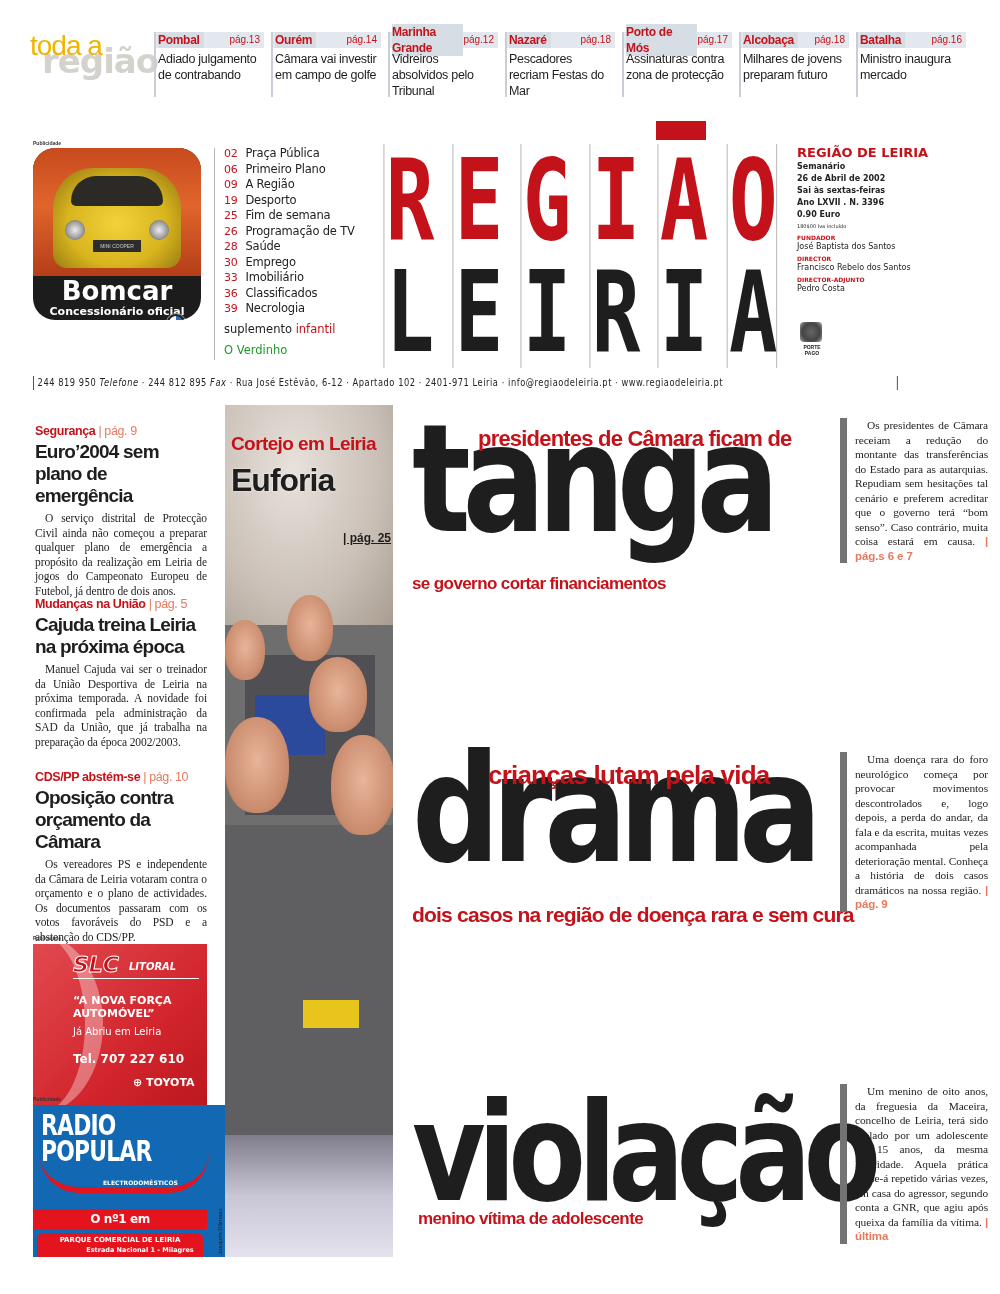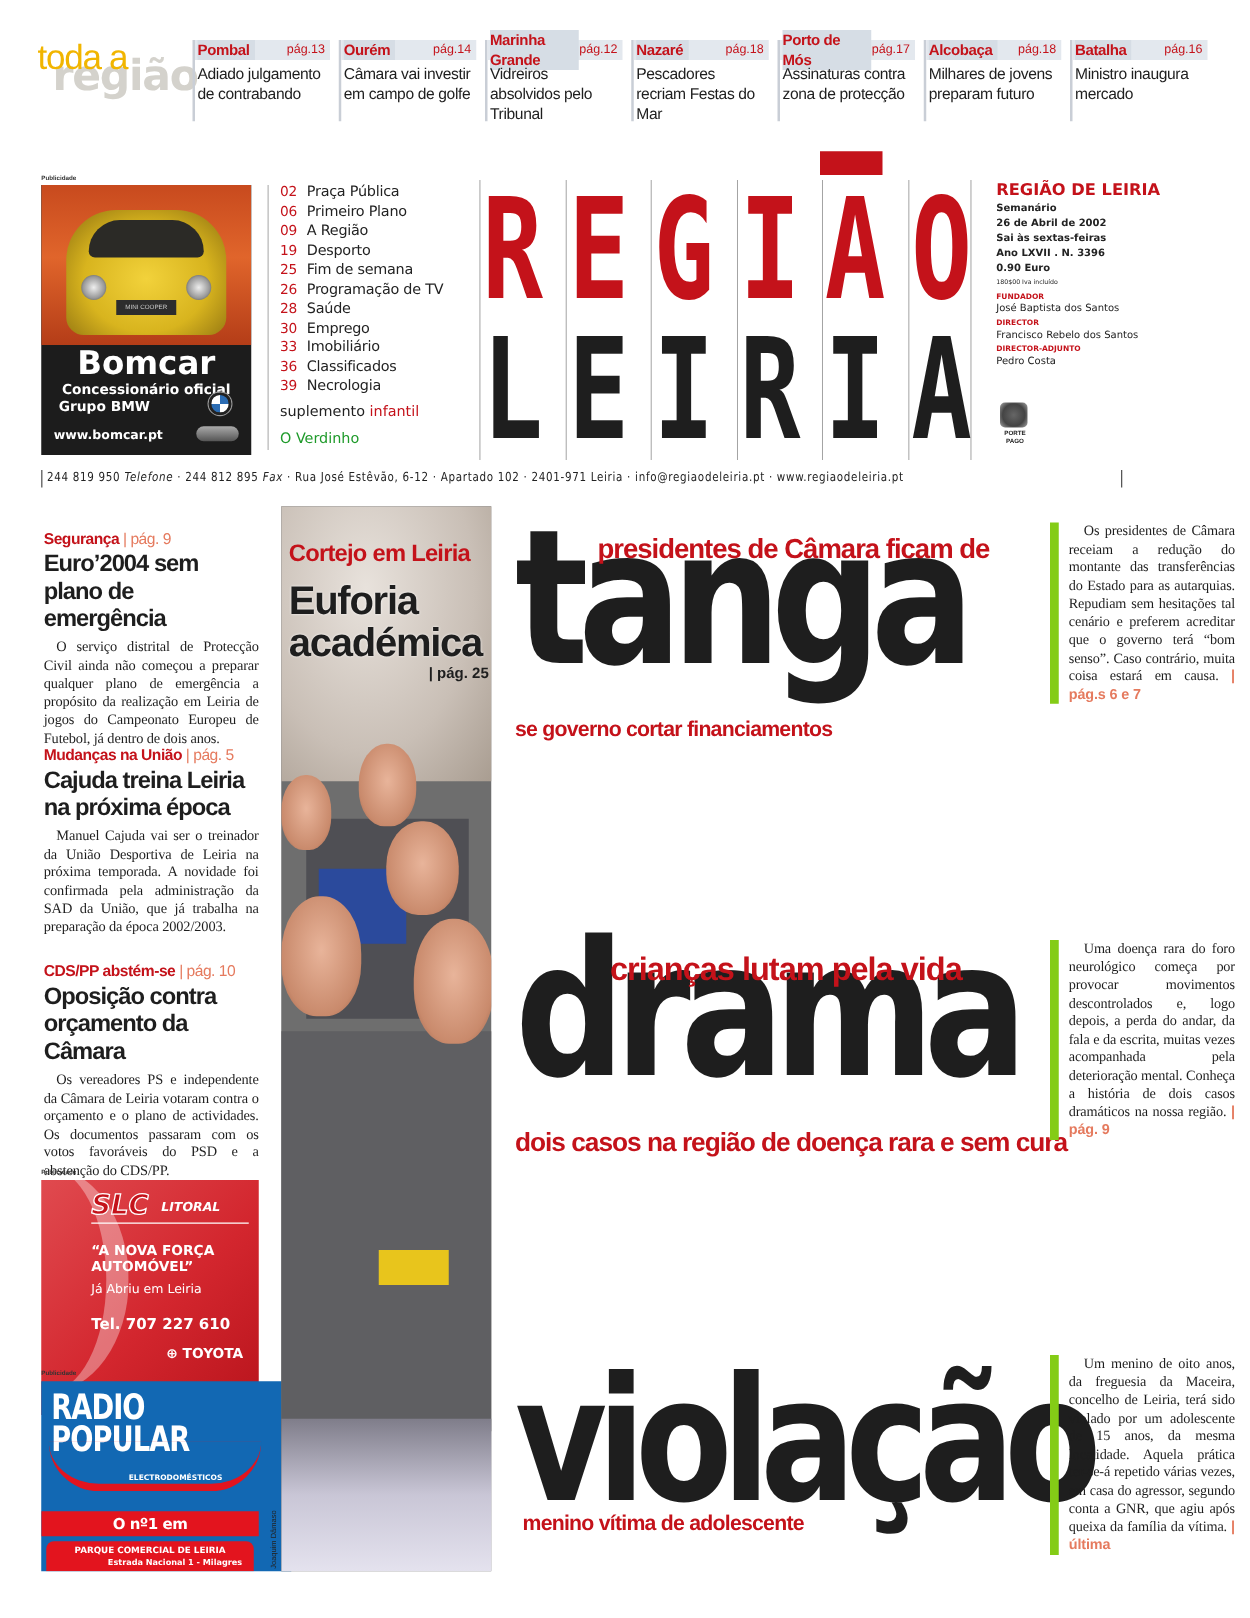--- a/index.html
+++ b/index.html
@@ -14,21 +14,21 @@
   .logo-toda .toda { position: absolute; left: 2px; top: 2px; font: 28px/1 "Liberation Sans", sans-serif; color: #f1b500; letter-spacing: -1px; }
 
   .region-item { top: 32px; width: 110px; height: 65px; border-left: 2px solid #c9ced6; }
   .region-item .hdr { height: 16px; background: #e3e8ee; display: flex; justify-content: space-between; align-items: center; padding: 0 4px 0 2px; }
   .region-item .town { font: bold 12px/16px "Liberation Sans", sans-serif; color: #c4121a; background: #d6dde5; padding-right: 4px; letter-spacing: -0.3px; }
   .region-item .pg { font: 10px/16px "Liberation Sans", sans-serif; color: #c4121a; }
   .region-item .txt { font: 12.5px/16px "Liberation Sans", sans-serif; color: #1e1e1e; padding: 3px 2px 0 2px; letter-spacing: -0.3px; }
 
   
   .pub-label { font: bold 5px/1 "Liberation Sans", sans-serif; color: #333; }
-  .ad-bomcar { left: 33px; top: 148px; width: 168px; height: 216px; background: #1c1c1c; overflow: hidden; }
+  .ad-bomcar { left: 33px; top: 148px; width: 168px; height: 172px; background: #1c1c1c; overflow: hidden; border-radius: 22px; }
   .ad-bomcar .photo { position: absolute; left: 0; top: 0; width: 168px; height: 128px; background: linear-gradient(180deg, #c84a1e 0%, #e0652b 45%, #b43d18 100%); }
   .ad-bomcar .car { position: absolute; left: 20px; top: 20px; width: 128px; height: 100px; background: radial-gradient(ellipse at 50% 55%, #f2d23b 0%, #d8b41e 55%, #8a6d10 100%); border-radius: 40px 40px 14px 14px; }
   .ad-bomcar .windshield { position: absolute; left: 38px; top: 28px; width: 92px; height: 30px; background: #2b2a26; border-radius: 30px 30px 6px 6px; }
   .ad-bomcar .lamp { position: absolute; top: 72px; width: 20px; height: 20px; border-radius: 50%; background: radial-gradient(circle, #eee 0%, #999 60%, #333 100%); }
   .ad-bomcar .grille { position: absolute; left: 60px; top: 92px; width: 48px; height: 12px; background: #2d2d2d; color: #ccc; font: 5px/12px "Liberation Sans", sans-serif; text-align: center; }
   .ad-bomcar .brand { position: absolute; left: 0; top: 130px; width: 168px; text-align: center; color: #fff; font: bold 26px/1 "DejaVu Sans", sans-serif; }
   .ad-bomcar .sub1 { position: absolute; left: 0; top: 158px; width: 168px; text-align: center; color: #fff; font: bold 11px/1 "DejaVu Sans", sans-serif; }
   .ad-bomcar .sub2 { position: absolute; left: 14px; top: 172px; color: #fff; font: bold 11px/1 "DejaVu Sans", sans-serif; }
   .ad-bomcar .bmw { position: absolute; left: 134px; top: 166px; width: 18px; height: 18px; border-radius: 50%; background: conic-gradient(#2b6cb3 0 25%, #fff 0 50%, #2b6cb3 0 75%, #fff 0 100%); border: 2px solid #222; box-shadow: 0 0 0 1px #999; }
   .ad-bomcar .url { position: absolute; left: 10px; top: 196px; color: #fff; font: bold 10px/1 "DejaVu Sans", sans-serif; }
@@ -99,30 +99,30 @@
   
   .photo-col { left: 225px; top: 405px; width: 168px; height: 852px; overflow: hidden; background: #6e6e6e; }
   .photo-col .bg-top { position: absolute; left: 0; top: 0; width: 170px; height: 220px; background: radial-gradient(ellipse at 40% 30%, #e8e2dc 0%, #c9bfb6 60%, #a89c90 100%); }
   .photo-col .face { position: absolute; border-radius: 48% 48% 44% 44%; background: radial-gradient(ellipse at 50% 45%, #e8b49a 0%, #c98a6c 70%, #8d5a44 100%); }
   .photo-col .shirt { position: absolute; background: #5f5f62; }
   .photo-col .blue { position: absolute; background: #2b4a9c; }
   .photo-col .patch { position: absolute; background: #e8c51c; }
   .photo-col .splash { position: absolute; left: 0; top: 730px; width: 170px; height: 122px; background: linear-gradient(180deg, #7f7d8a 0%, #c9c6d6 50%, #e4e2ee 100%); }
   .photo-col .cortejo { position: absolute; left: 6px; top: 28px; font: bold 19px/22px "Liberation Sans", sans-serif; color: #c4121a; letter-spacing: -0.6px; }
   .photo-col .euforia { position: absolute; left: 6px; top: 58px; font: bold 32px/34px "Liberation Sans", sans-serif; color: #1e1e1e; letter-spacing: -1px; text-shadow: 0 0 2px #fff; }
-  .photo-col .pg25 { position: absolute; left: 118px; top: 126px; font: bold 12px/14px "Liberation Sans", sans-serif; color: #1e1e1e; }
+  .photo-col .pg25 { position: absolute; left: 118px; top: 126px; font: bold 12px/14px "Liberation Sans", sans-serif; color: #1e1e1e; text-decoration: underline; }
   .credit { left: 213px; top: 1200px; width: 12px; height: 60px; }
   .credit span { position: absolute; left: -20px; top: 24px; width: 54px; font: 6px/8px "Liberation Sans", sans-serif; color: #222; transform: rotate(-90deg); white-space: nowrap; }
 
   
   .big { font: bold 150px/1 "DejaVu Sans", sans-serif; color: #1e1e1e; letter-spacing: -10px; transform: scaleX(0.82); transform-origin: left top; }
   .red-line { font: bold 22px/1 "Liberation Sans", sans-serif; color: #c4121a; letter-spacing: -0.8px; white-space: nowrap; text-align: center; }
   .red-small { font: bold 17px/1 "Liberation Sans", sans-serif; color: #c4121a; letter-spacing: -0.6px; white-space: nowrap; }
 
-  .side { width: 148px; border-left: 7px solid #84cc16; padding-left: 8px; font: 11.4px/14.5px "Liberation Serif", serif; color: #1e1e1e; text-align: justify; text-indent: 12px; letter-spacing: -0.1px; }
+  .side { width: 148px; border-left: 7px solid #737373; padding-left: 8px; font: 11.4px/14.5px "Liberation Serif", serif; color: #1e1e1e; text-align: justify; text-indent: 12px; letter-spacing: -0.1px; }
   .side .pg { color: #e57a5e; font: bold 11.5px/1 "Liberation Sans", sans-serif; text-indent: 0; }
 </style>
 </head>
 <body>
 
 <div class="abs logo-toda">
   <span class="regiao">região</span>
   <span class="toda">toda a</span>
 </div>
 
@@ -312,21 +312,20 @@
   <div class="face" style="left:62px; top:190px; width:46px; height:66px"></div>
   <div class="face" style="left:84px; top:252px; width:58px; height:75px"></div>
   <div class="shirt" style="left:0px; top:420px; width:170px; height:320px"></div>
   <div class="face" style="left:0px; top:312px; width:64px; height:96px"></div>
   <div class="face" style="left:106px; top:330px; width:64px; height:100px"></div>
   <div class="patch" style="left:78px; top:595px; width:56px; height:28px"></div>
   <div class="splash"></div>
   <div class="cortejo">Cortejo em Leiria</div>
   <div class="euforia">
       <div>Euforia</div>
-      <div>académica</div>
     </div>
   <div class="pg25">| pág. 25</div>
 </div>
 <div class="abs credit">
     <span>Joaquim Dâmaso</span>
   </div>
 
 <div class="abs big" style="left:412px; top:404px">tanga</div>
 <div class="abs red-line" style="left:478px; top:428px">presidentes de Câmara ficam de</div>
 <div class="abs red-small" style="left:412px; top:575px">se governo cortar financiamentos</div>

